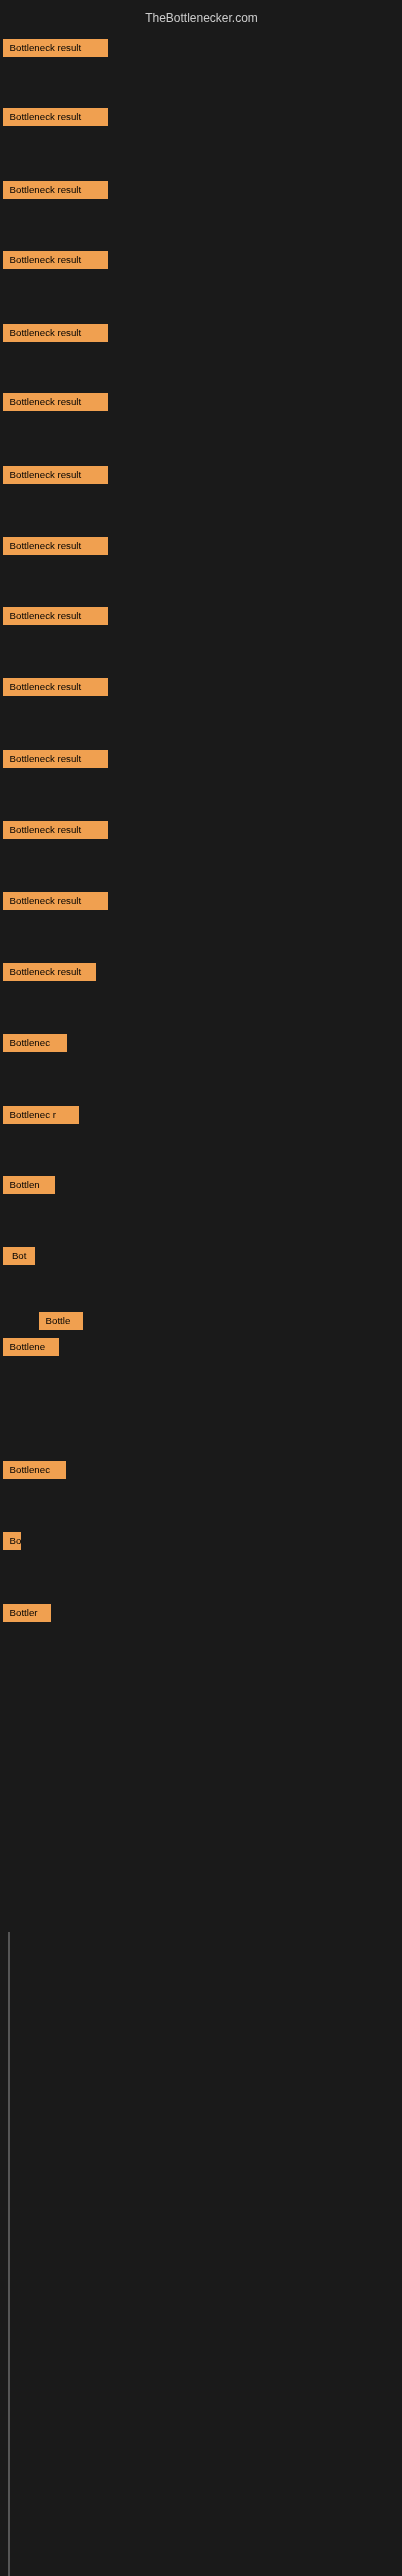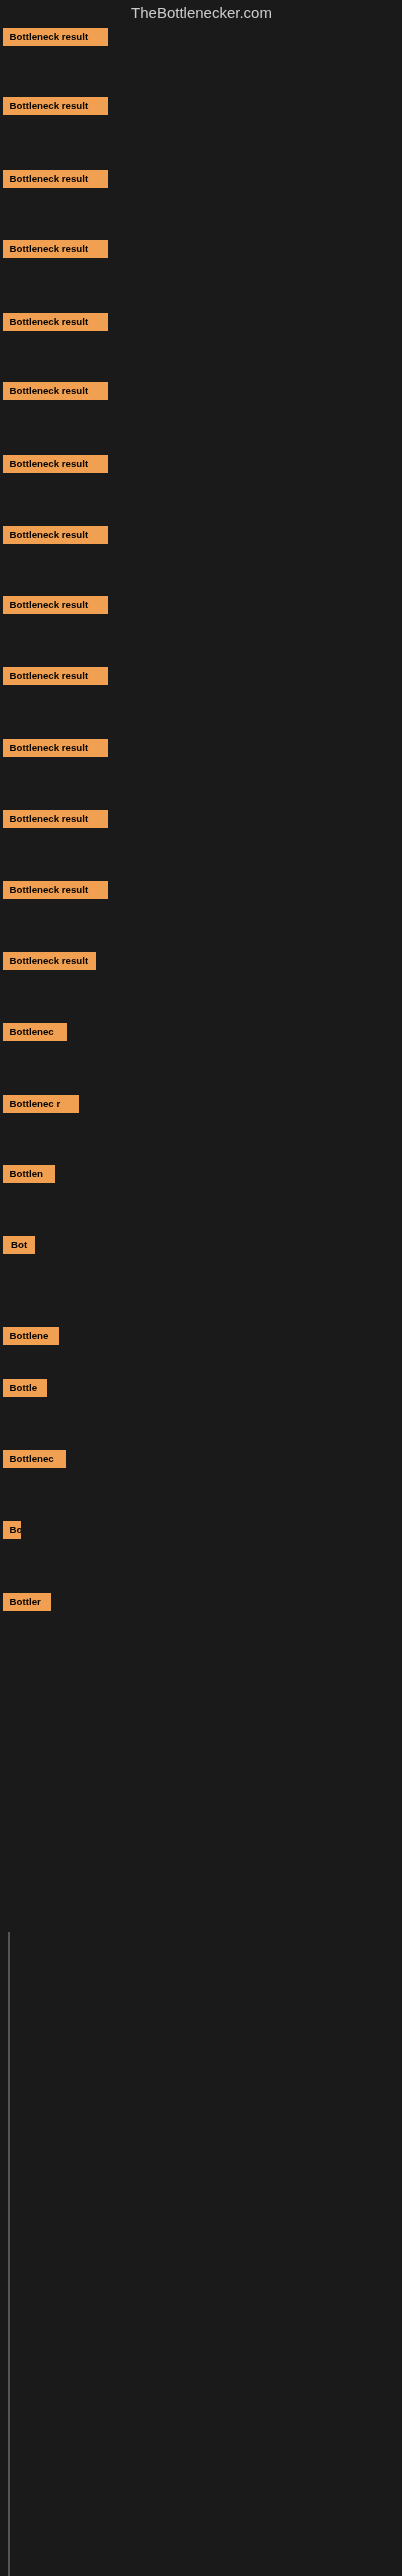--- a/index.html
+++ b/index.html
@@ -12,31 +12,31 @@
       width: 403px;
       min-height: 2576px;
       background-color: #1a1a1a;
       font-family: Arial, sans-serif;
       position: relative;
     }
 
     .site-title {
       text-align: center;
       color: #cccccc;
-      font-size: 15px;
-      padding: 4px 0;
+      font-size: 12px;
+      padding: 11px 0;
       font-weight: normal;
     }
 
     .bottleneck-bar {
       display: inline-block;
       background-color: #f0a050;
       color: #000000;
       font-size: 9.7px;
-      font-weight: bold;
+      font-weight: normal;
       padding: 3.2px 6.4px;
       margin: 3.2px 0 3.2px 3.2px;
       white-space: nowrap;
       overflow: hidden;
     }
 
     .row {
       display: block;
       margin-bottom: 1.6px;
     }
@@ -69,20 +69,20 @@
     <div class="row" style="position: absolute; top: 639px; left: 0px;"><div class="bottleneck-bar" style="width: 105px;">Bottleneck result</div></div>
     <div class="row" style="position: absolute; top: 711px; left: 0px;"><div class="bottleneck-bar" style="width: 105px;">Bottleneck result</div></div>
     <div class="row" style="position: absolute; top: 782px; left: 0px;"><div class="bottleneck-bar" style="width: 105px;">Bottleneck result</div></div>
     <div class="row" style="position: absolute; top: 853px; left: 0px;"><div class="bottleneck-bar" style="width: 105px;">Bottleneck result</div></div>
     <div class="row" style="position: absolute; top: 924px; left: 0px;"><div class="bottleneck-bar" style="width: 93px;">Bottleneck result</div></div>
     <div class="row" style="position: absolute; top: 995px; left: 0px;"><div class="bottleneck-bar" style="width: 64px;">Bottlenec</div></div>
     <div class="row" style="position: absolute; top: 1067px; left: 0px;"><div class="bottleneck-bar" style="width: 76px;">Bottlenec r</div></div>
     <div class="row" style="position: absolute; top: 1137px; left: 0px;"><div class="bottleneck-bar" style="width: 52px;">Bottlen</div></div>
     <div class="row" style="position: absolute; top: 1208px; left: 0px; text-align: center;"><div class="bottleneck-bar" style="width: 32px;">Bot</div></div>
     <div class="row" style="position: absolute; top: 1280px; left: 0px; margin-top: 19px;"><div class="bottleneck-bar" style="width: 56px;">Bottlene</div></div>
-    <div class="row" style="position: absolute; top: 1351px; left: 0px;"><div class="bottleneck-bar" style="width: 44px;">Bottle</div></div>
+    <div class="row" style="position: absolute; top: 1273px; left: 0px; padding-left: 36px;"><div class="bottleneck-bar" style="width: 44px;">Bottle</div></div>
     <div class="row" style="position: absolute; top: 1422px; left: 0px;"><div class="bottleneck-bar" style="width: 63px;">Bottlenec</div></div>
     <div class="row" style="position: absolute; top: 1493px; left: 0px;"><div class="bottleneck-bar" style="width: 18px;">Bo</div></div>
     <div class="row" style="position: absolute; top: 1565px; left: 0px;"><div class="bottleneck-bar" style="width: 48px;">Bottler</div></div>
   </div>
 
 <div class="vertical-line" style="top: 1932px; height: 644px;"></div>
 
 
 </body></html>

